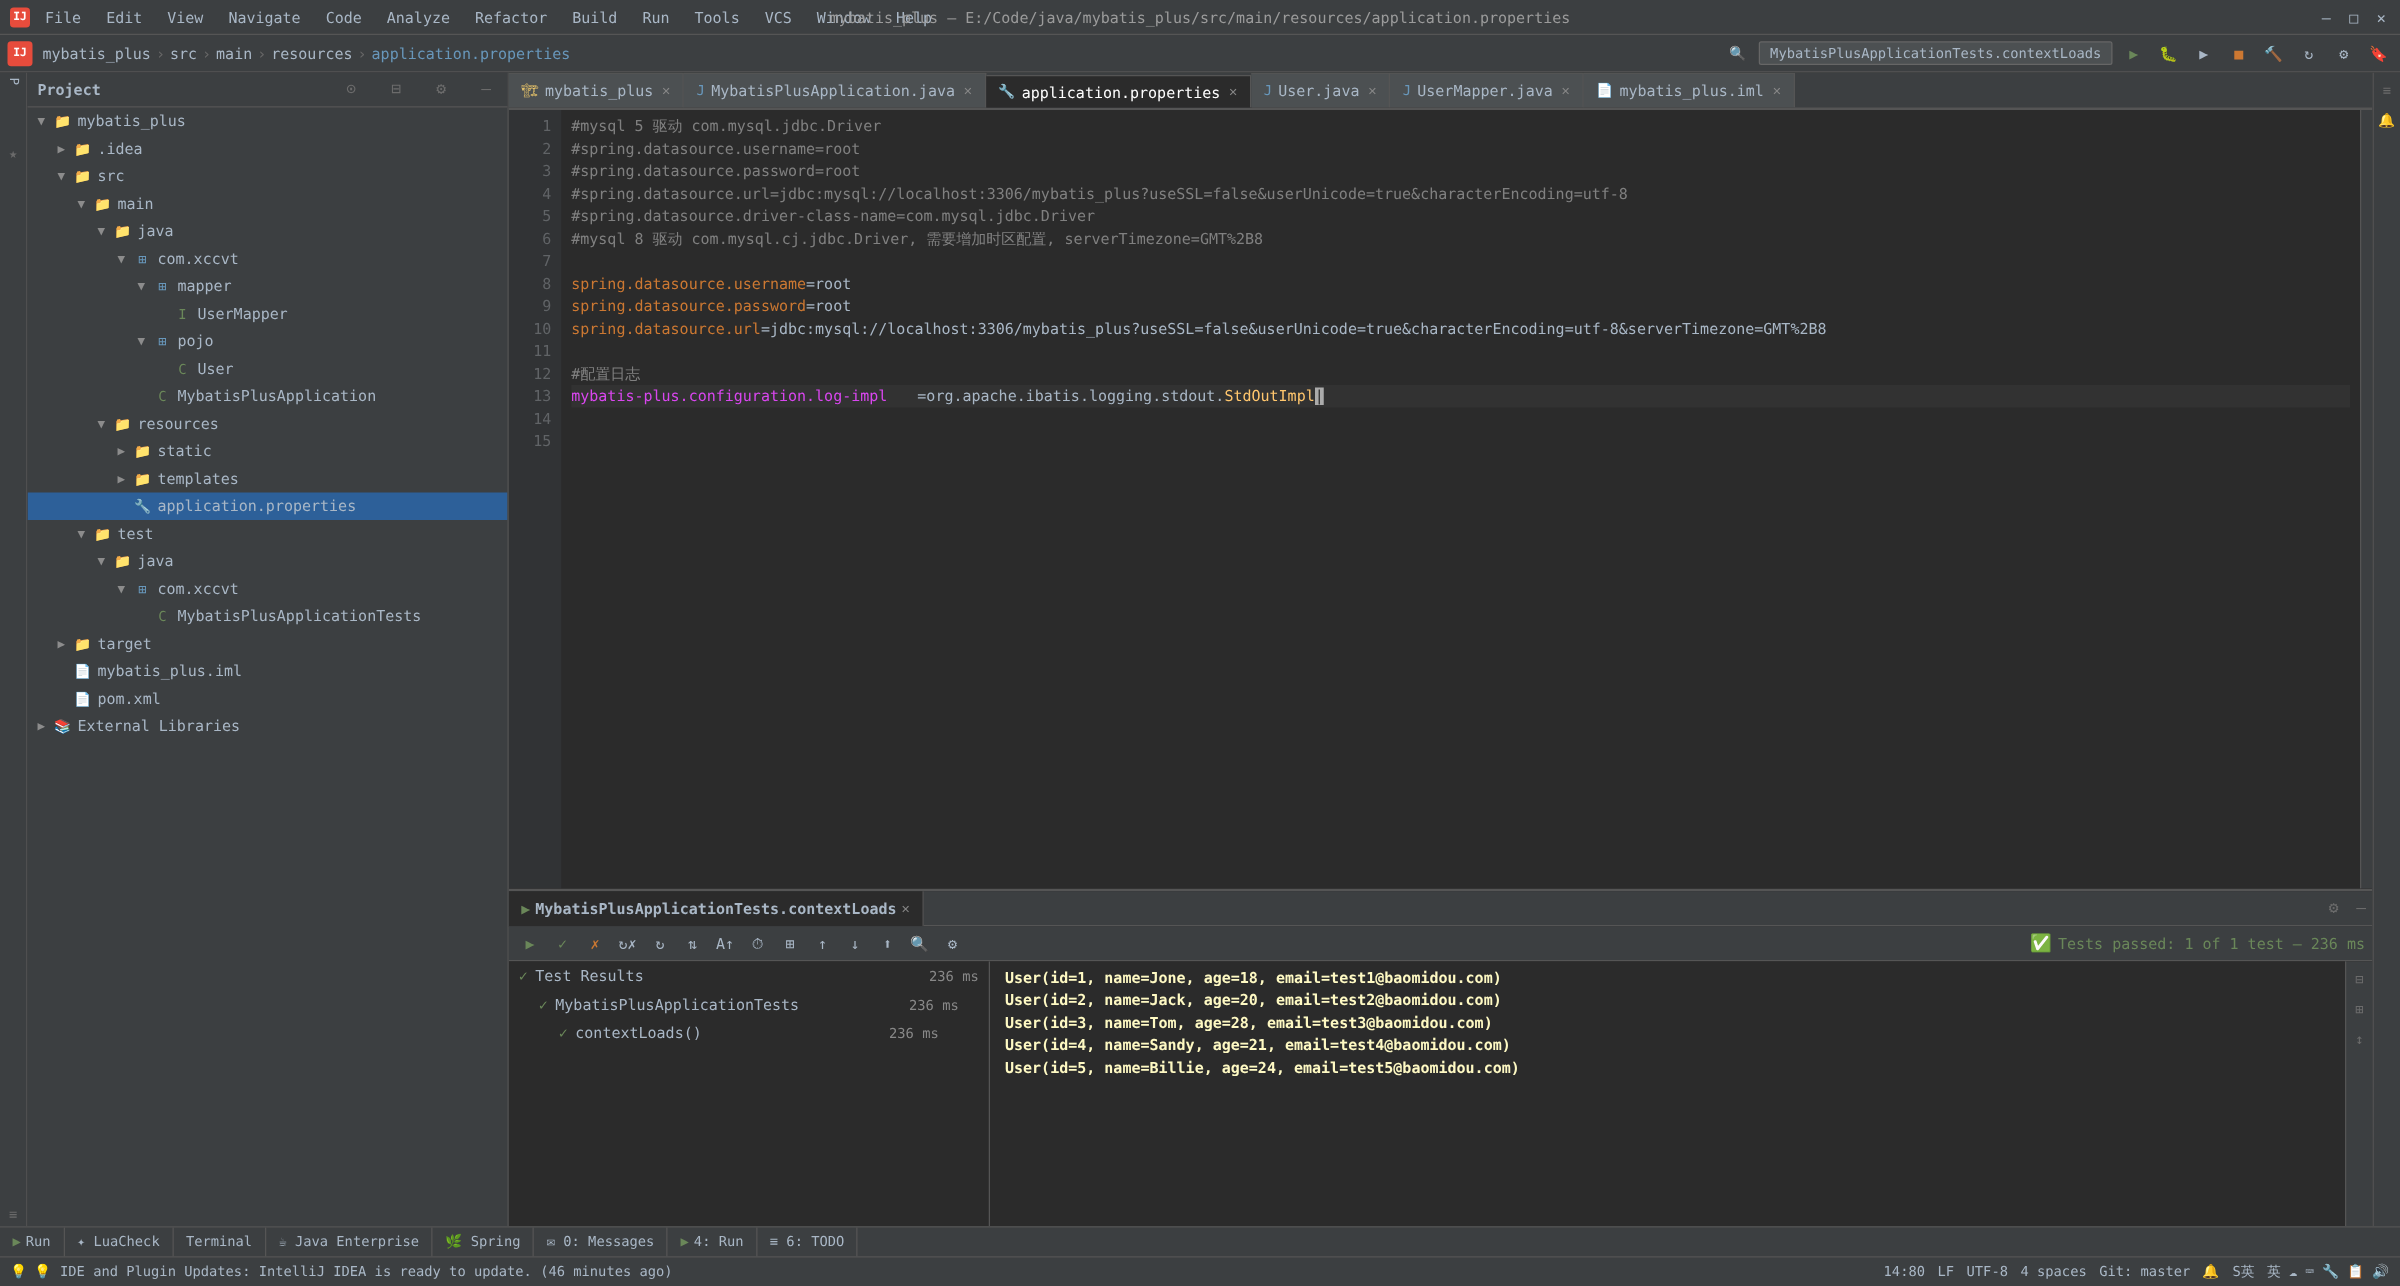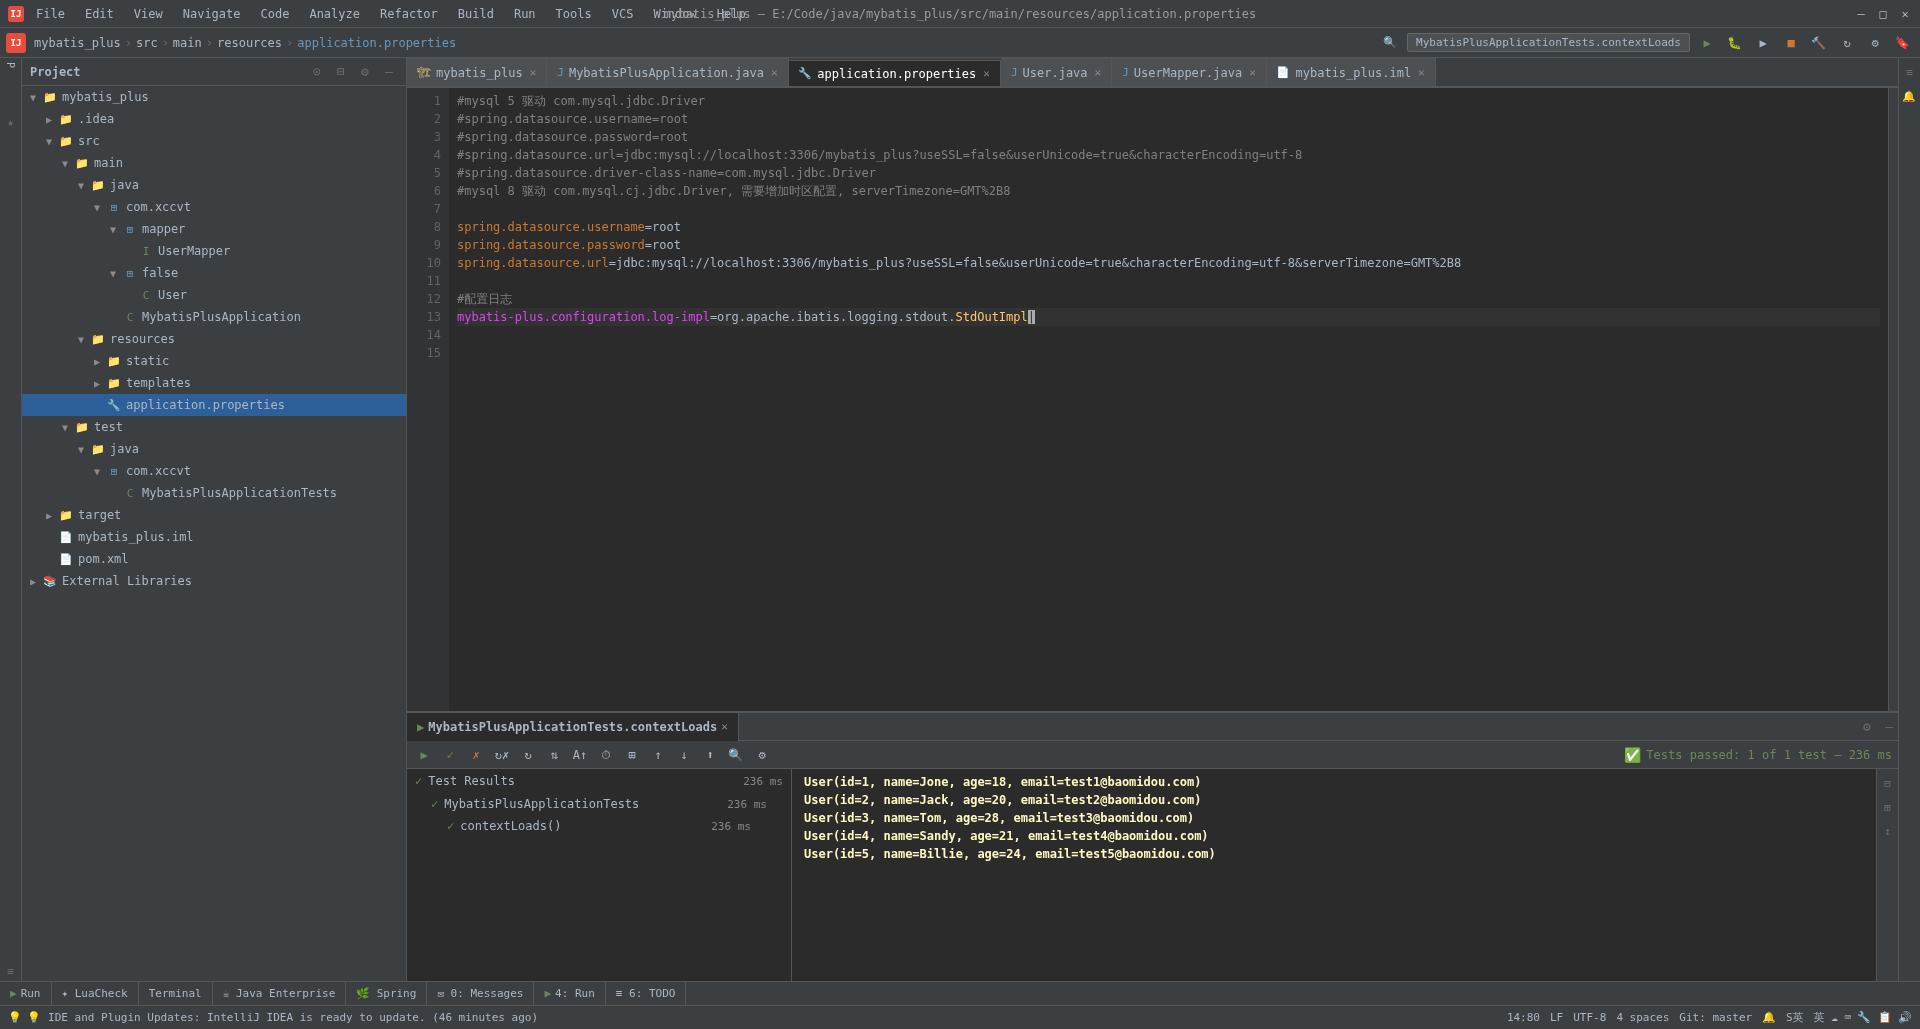--- a/index.html
+++ b/index.html
@@ -158,21 +158,21 @@
       flex-direction: column;
       border-right: 1px solid #555;
       flex-shrink: 0;
     }
     .panel-header {
       height: 28px;
       display: flex;
       align-items: center;
       padding: 0 8px;
       border-bottom: 1px solid #555;
-      gap: 6px;
+      gap: 18px;
       background: #3c3f41;
     }
     .panel-title {
       font-size: 12px;
       color: #a9b7c6;
       font-weight: bold;
       flex: 1;
     }
     .panel-icon-btn {
       color: #6b6b6b;
@@ -623,21 +623,21 @@
         <span class="tree-indent" style="width:96px;"></span>
         <span class="tree-arrow" style="width:12px;"></span>
         <span class="tree-icon" style="color:#6a8759;">I</span>
         <span class="tree-label">UserMapper</span>
       </div>
 
       <div class="tree-item">
         <span class="tree-indent" style="width:80px;"></span>
         <span class="tree-arrow">▼</span>
         <span class="tree-icon" style="color:#6897bb;">⊞</span>
-        <span class="tree-label">false</span>
+        <span class="tree-label">pojo</span>
       </div>
 
       <div class="tree-item">
         <span class="tree-indent" style="width:96px;"></span>
         <span class="tree-arrow" style="width:12px;"></span>
         <span class="tree-icon" style="color:#6a8759;">C</span>
         <span class="tree-label">User</span>
       </div>
 
       <div class="tree-item">
@@ -793,21 +793,21 @@
           <div class="code-line"><span class="c-comment">#spring.datasource.password=root</span></div>
           <div class="code-line"><span class="c-comment">#spring.datasource.url=jdbc:mysql://localhost:3306/mybatis_plus?useSSL=false&amp;userUnicode=true&amp;characterEncoding=utf-8</span></div>
           <div class="code-line"><span class="c-comment">#spring.datasource.driver-class-name=com.mysql.jdbc.Driver</span></div>
           <div class="code-line"><span class="c-comment">#mysql 8 驱动 com.mysql.cj.jdbc.Driver, 需要增加时区配置, serverTimezone=GMT%2B8</span></div>
           <div class="code-line">&nbsp;</div>
           <div class="code-line"><span style="color:#cc7832;">spring.datasource.username</span><span style="color:#a9b7c6;">=root</span></div>
           <div class="code-line"><span style="color:#cc7832;">spring.datasource.password</span><span style="color:#a9b7c6;">=root</span></div>
           <div class="code-line"><span style="color:#cc7832;">spring.datasource.url</span><span style="color:#a9b7c6;">=jdbc:mysql://localhost:3306/mybatis_plus?useSSL=false&amp;userUnicode=true&amp;characterEncoding=utf-8&amp;serverTimezone=GMT%2B8</span></div>
           <div class="code-line">&nbsp;</div>
           <div class="code-line"><span class="c-comment">#配置日志</span></div>
-          <div class="code-line cursor-line"><span style="color:#d946ef;">mybatis-plus.configuration.log-impl</span><span style="color:#a9b7c6;">=org.apache.ibatis.logging.stdout.</span><span style="color:#ffc66d;margin-top:20px;">StdOutImpl</span><span class="cursor">|</span></div>
+          <div class="code-line cursor-line"><span style="color:#d946ef;">mybatis-plus.configuration.log-impl</span><span style="color:#a9b7c6;margin-left:24px;">=org.apache.ibatis.logging.stdout.</span><span style="color:#ffc66d;margin-top:20px;">StdOutImpl</span><span class="cursor">|</span></div>
           <div class="code-line">&nbsp;</div>
         </div>
         <div class="scrollbar-v"></div>
       </div>
     </div>
 
     <div class="bottom-panel">
 
       <div class="bottom-tabs-bar">
         <div class="bottom-tab active">

